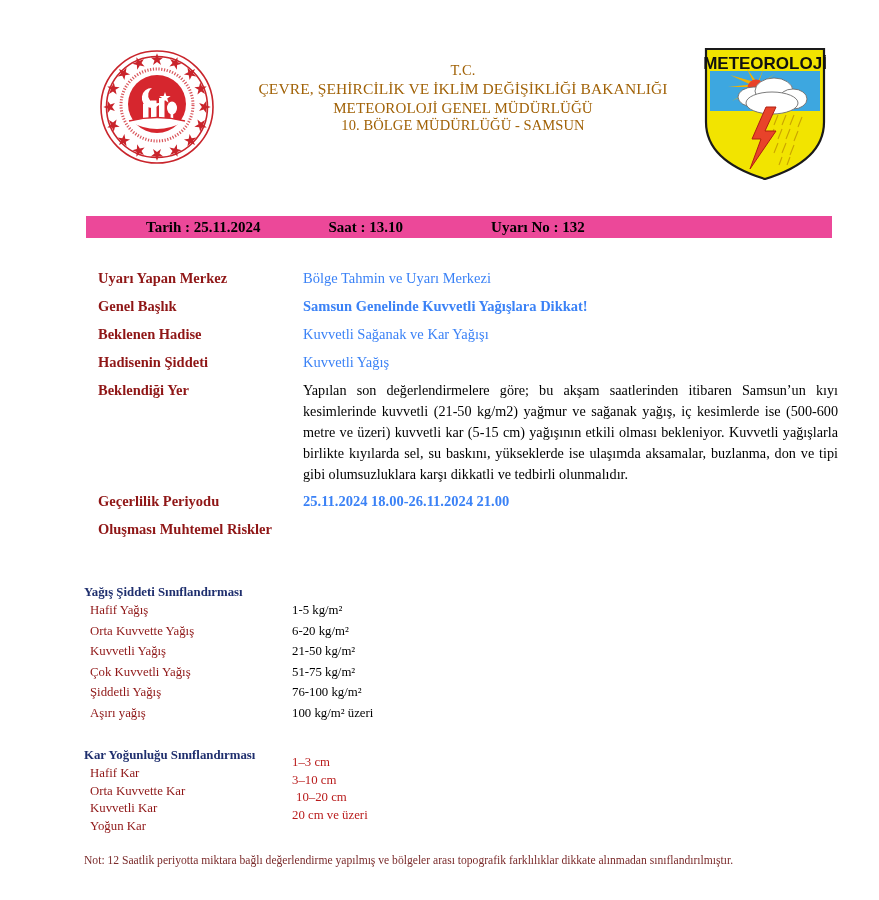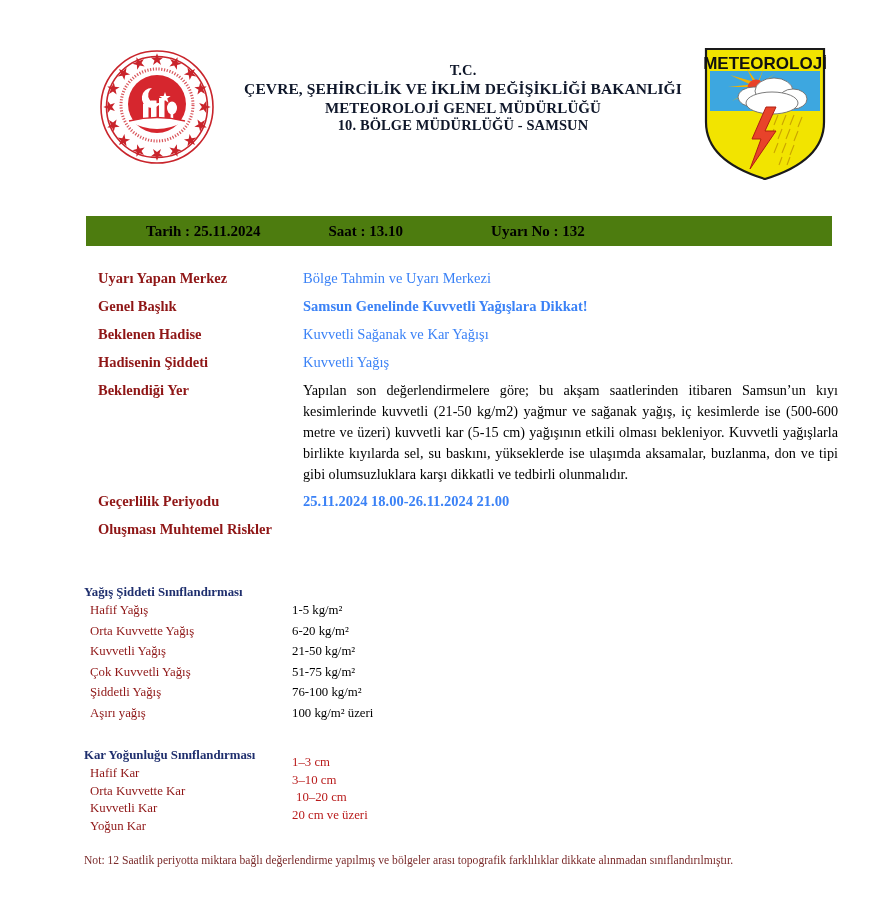--- a/index.html
+++ b/index.html
@@ -41,23 +41,23 @@
 
   .header-titles {
     position: absolute;
     left: 232px;
     top: 62px;
     width: 462px;
     text-align: center;
     line-height: 1.22;
   }
   .header-titles .tline {
-    font-weight: bold;
+    font-weight: normal;
     letter-spacing: 0.1px;
-    color: #0f172a;
+    color: #a16207;
   }
   .header-titles .l1 { font-size: 14.5px; }
   .header-titles .l2 { font-size: 15.5px; }
   .header-titles .l3 { font-size: 15.0px; text-align: center; }
   .header-titles .l4 { font-size: 14.5px; }
 
   .meteo-logo {
     position: absolute;
     left: 700px;
     top: 45px;
@@ -65,22 +65,22 @@
     height: 135px;
   }
   .meteo-logo svg { display:block; width: 130px; height: 135px; }
 
   
   .orange-bar {
     position: absolute;
     left: 86px;
     top: 216px;
     width: 746px;
-    height: 30px;
-    background: #4d7c0f;
+    height: 22px;
+    background: #ec4899;
     display: flex;
     align-items: center;
   }
   .orange-cell {
     font-weight: bold;
     font-size: 15px;
     color: #000;
     white-space: nowrap;
   }
   .oc-date { margin-left: 60px; }

